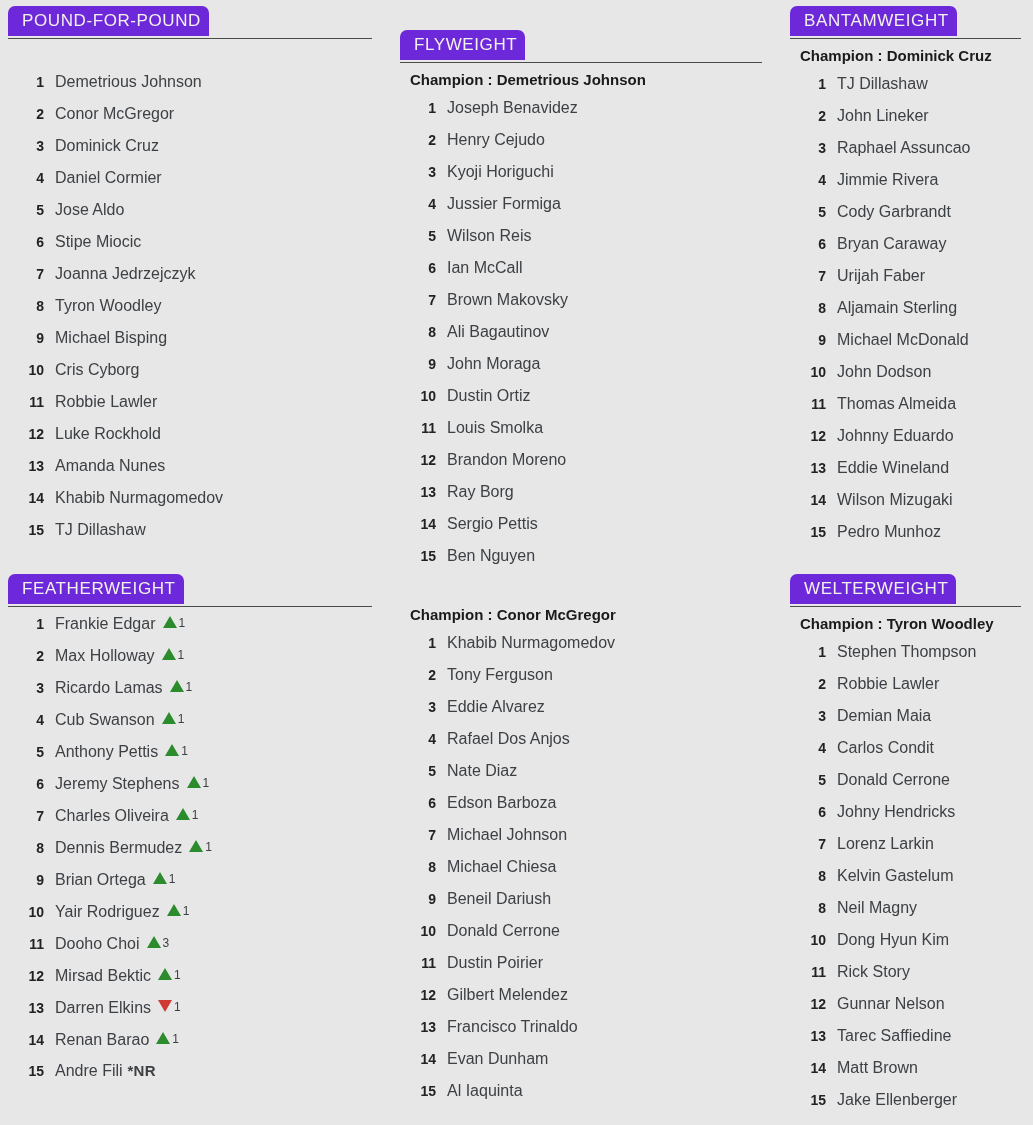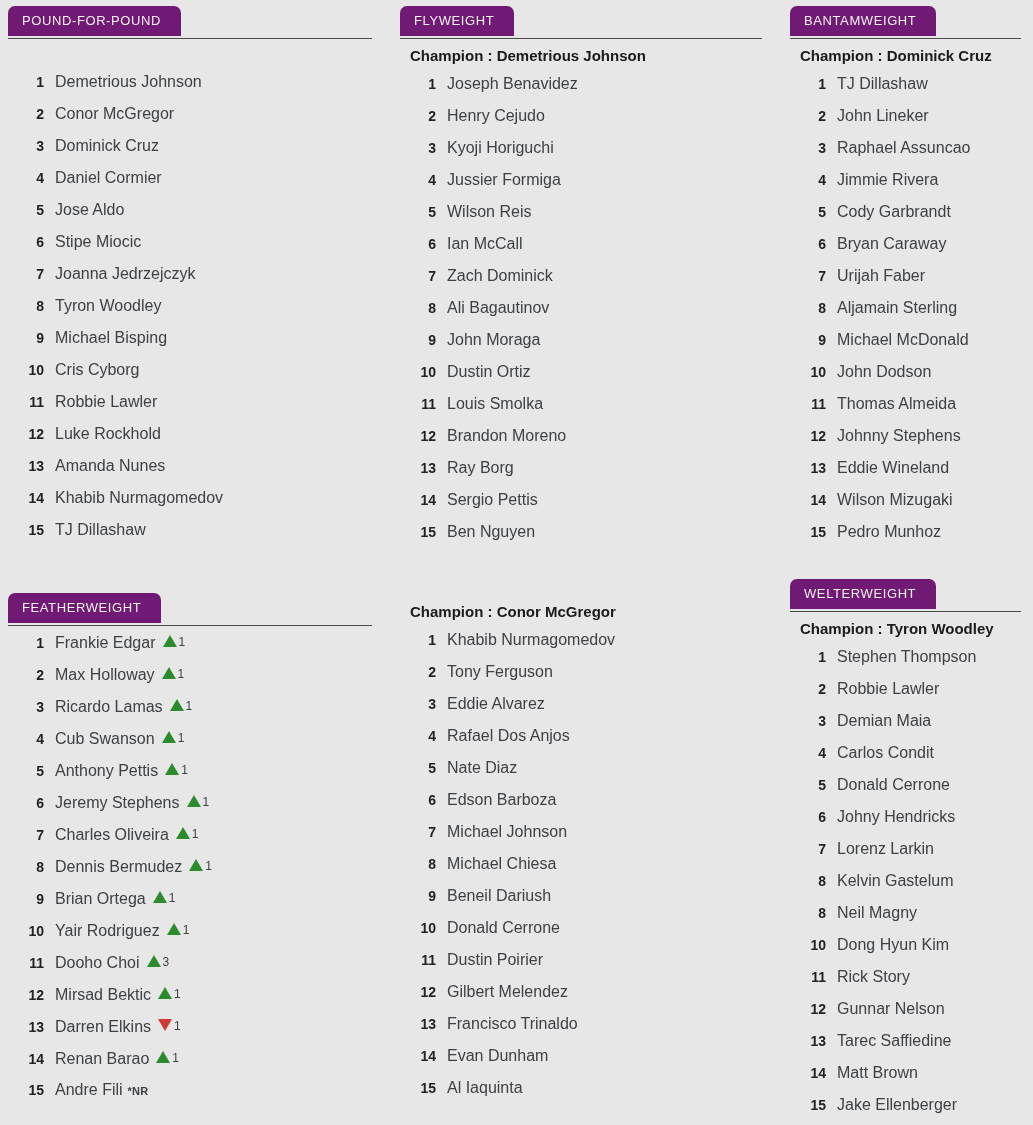--- a/index.html
+++ b/index.html
@@ -22,43 +22,43 @@
     display: flex;
     flex-direction: column;
   }
 
   .row {
     display: flex;
     flex-direction: row;
     width: 100%;
   }
   .row-top { height: 568px; }
-  .row-bottom { height: 551px; align-items: center; }
+  .row-bottom { height: 551px; }
 
   .division {
     position: relative;
     flex: 0 0 auto;
   }
   .col-1 { width: 390px; padding-left: 8px; padding-right: 18px; }
-  .col-2 { width: 390px; padding-left: 10px; padding-right: 18px; }
+  .col-2 { width: 390px; padding-left: 10px; padding-right: 18px; margin-top: 24px; }
   .col-3 { width: 253px; padding-left: 10px; padding-right: 12px; }
 
   
   .tab-wrap {
     position: relative;
     height: 33px;
   }
   .tab {
     display: inline-block;
-    background: #701a75;
+    background: #6d28d9;
     color: #f2f1ee;
-    font-size: 13px;
+    font-size: 17px;
     font-weight: 400;
     letter-spacing: 0.6px;
-    padding: 7px 20px 7px 14px;
+    padding: 7px 8px 7px 14px;
     border-radius: 7px 7px 0 0;
     line-height: 16px;
     position: relative;
     z-index: 2;
     white-space: nowrap;
   }
   .tab-rule {
     position: absolute;
     left: 0;
     right: 0;
@@ -128,21 +128,21 @@
   .arrow-down {
     border-left: 7px solid transparent;
     border-right: 7px solid transparent;
     border-top: 12px solid #d03a34;
   }
   .move-num {
     font-size: 12px;
     color: #3d4044;
   }
   .nr {
-    font-size: 11px;
+    font-size: 15px;
     font-weight: bold;
     color: #3d4044;
     margin-left: 5px;
     letter-spacing: 0.2px;
   }
   
   .no-champ .rank-list { padding-top: 27px; }
 </style>
 </head>
 <body>
@@ -237,21 +237,21 @@
           <li class="rank-row">
             <span class="rank-num">5</span>
             <span class="fighter">Wilson Reis</span>
           </li>
           <li class="rank-row">
             <span class="rank-num">6</span>
             <span class="fighter">Ian McCall</span>
           </li>
           <li class="rank-row">
             <span class="rank-num">7</span>
-            <span class="fighter">Zach Dominick</span>
+            <span class="fighter">Brown Makovsky</span>
           </li>
           <li class="rank-row">
             <span class="rank-num">8</span>
             <span class="fighter">Ali Bagautinov</span>
           </li>
           <li class="rank-row">
             <span class="rank-num">9</span>
             <span class="fighter">John Moraga</span>
           </li>
           <li class="rank-row">
@@ -323,21 +323,21 @@
           <li class="rank-row">
             <span class="rank-num">10</span>
             <span class="fighter">John Dodson</span>
           </li>
           <li class="rank-row">
             <span class="rank-num">11</span>
             <span class="fighter">Thomas Almeida</span>
           </li>
           <li class="rank-row">
             <span class="rank-num">12</span>
-            <span class="fighter">Johnny Stephens</span>
+            <span class="fighter">Johnny Eduardo</span>
           </li>
           <li class="rank-row">
             <span class="rank-num">13</span>
             <span class="fighter">Eddie Wineland</span>
           </li>
           <li class="rank-row">
             <span class="rank-num">14</span>
             <span class="fighter">Wilson Mizugaki</span>
           </li>
           <li class="rank-row">

